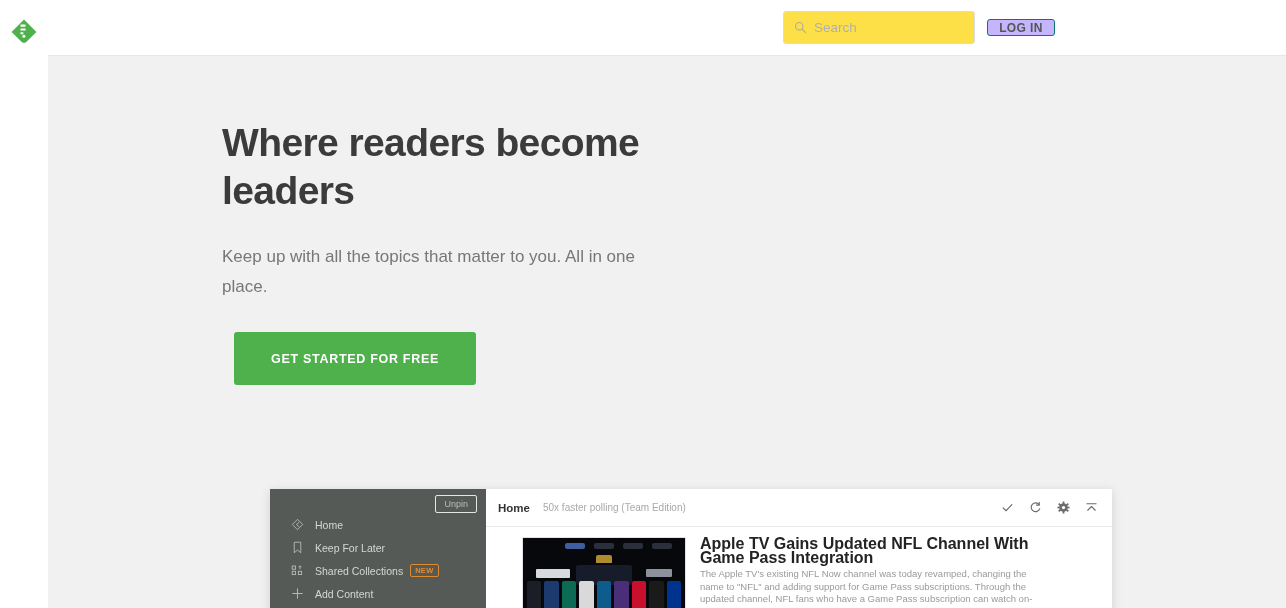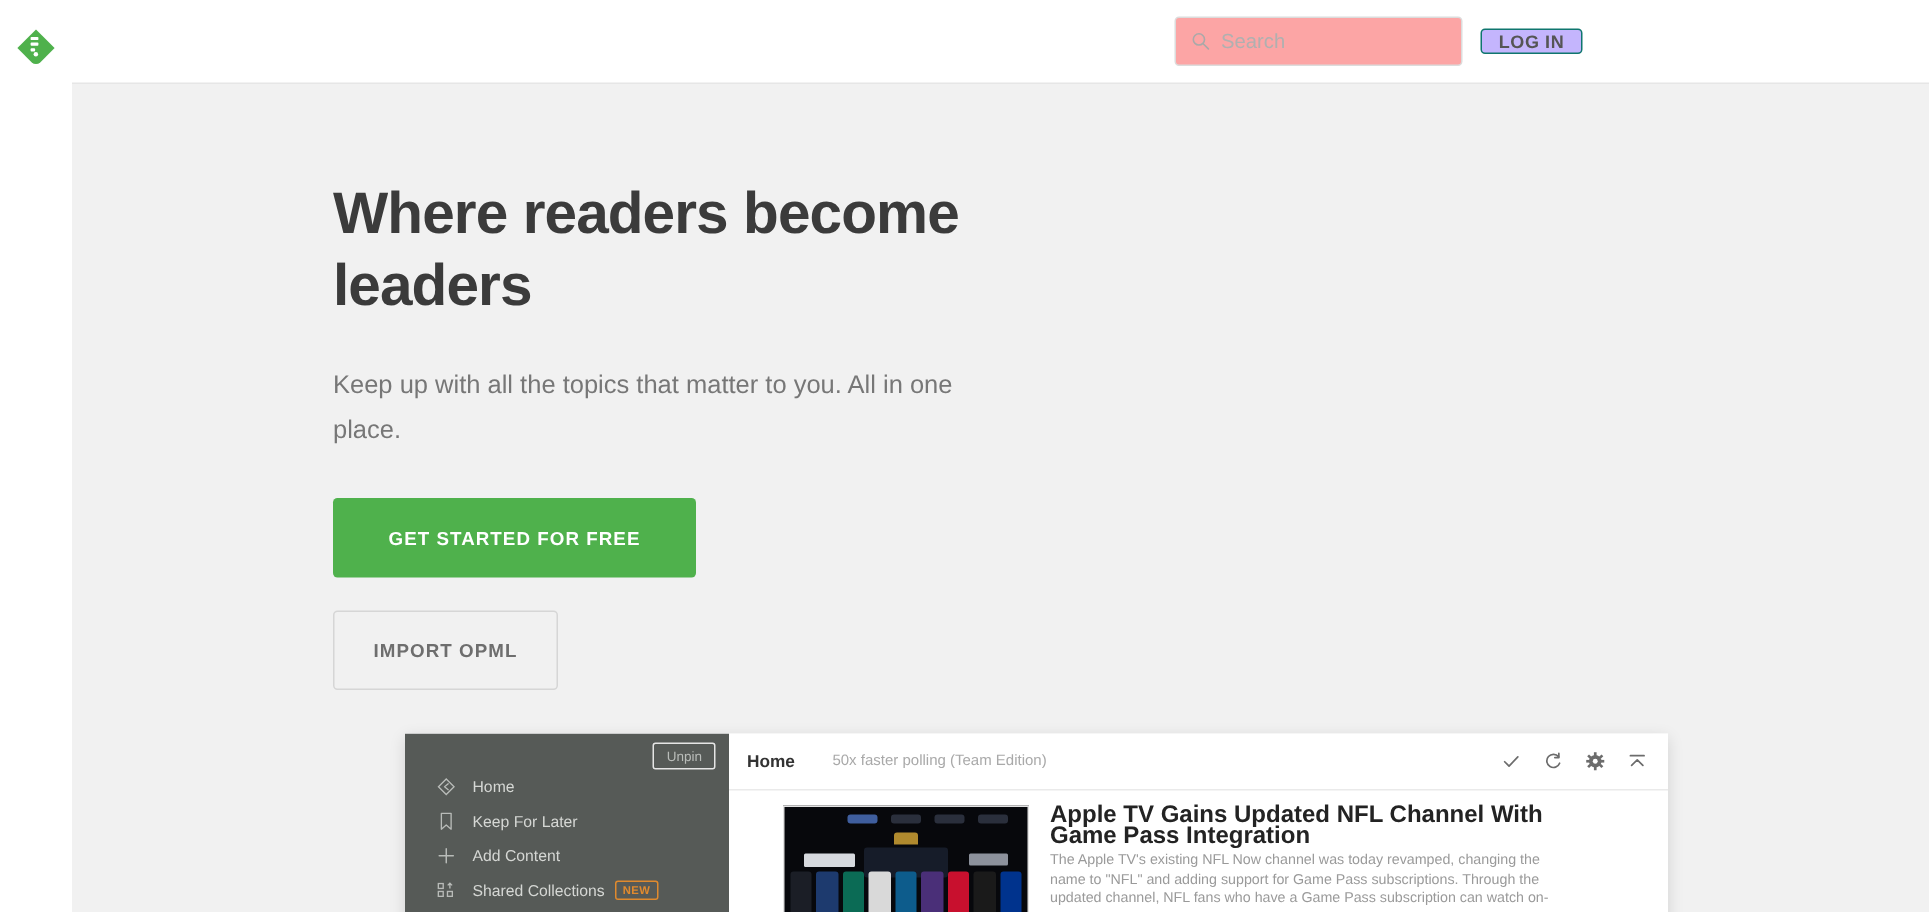--- a/index.html
+++ b/index.html
@@ -33,21 +33,21 @@
   }
   .header-right {
     position: absolute; right: 231px; top: 11px;
     display: flex; align-items: center; gap: 12px;
   }
   .search-box {
     position: relative;
     width: 192px; height: 33px;
     border: 1px solid #dcdcdc;
     border-radius: 3px;
-    background: #fca5a5;
+    background: #fde047;
     display: flex; align-items: center;
   }
   .search-icon {
     margin-left: 10px; margin-right: 7px;
     width: 13px; height: 13px; flex: 0 0 auto;
     display: block;
   }
   .search-input {
     border: 0; outline: 0; background: transparent;
     font-family: "Liberation Sans", sans-serif;
@@ -79,22 +79,22 @@
     line-height: 48px; letter-spacing: -0.6px;
     color: #3b3b3b;
   }
   .hero-sub {
     position: absolute; left: 0; top: 185px;
     width: 420px;
     font-size: 17px; line-height: 30px;
     color: #777777;
   }
   .hero-actions {
-    position: absolute; left: 0; top: 275px;
-    display: flex; gap: 22px; align-items: flex-start; flex-direction: column;
+    position: absolute; left: 12px; top: 275px;
+    display: flex; gap: 22px; align-items: flex-start;
   }
   .btn-primary {
     width: 242px; height: 53px;
     background: #4fb14c;
     border: 0; border-radius: 3px;
     color: #ffffff;
     font-family: "Liberation Sans", sans-serif;
     font-size: 12.5px; font-weight: bold;
     letter-spacing: 0.7px;
     cursor: pointer;
@@ -151,21 +151,21 @@
     padding: 1px 4px; letter-spacing: 0.3px;
   }
 
   .app-main { flex: 1 1 auto; position: relative; background: #fff; }
   .app-topbar {
     height: 38px; border-bottom: 1px solid #eaeaea;
     display: flex; align-items: center;
     padding: 0 14px 0 12px;
   }
   .app-topbar-title { font-size: 11.5px; font-weight: bold; color: #333; }
-  .app-topbar-sub { font-size: 10px; color: #a9a9a9; margin-left: 25px; }
+  .app-topbar-sub { font-size: 10px; color: #a9a9a9; margin-left: 13px; }
   .app-topbar-icons { margin-left: auto; display: flex; gap: 15px; color: #6c6c6c; }
   .tb-ico { width: 13px; height: 13px; display: block; cursor: pointer; }
 
   .article {
     display: flex; padding: 10px 14px 0 36px; gap: 14px;
   }
   .thumb {
     width: 164px; height: 79px; flex: 0 0 auto;
     border: 1px solid #e2e2e2; overflow: hidden; position: relative;
   }
@@ -238,21 +238,20 @@
     <button class="login-btn">LOG IN</button>
   </div>
 </div>
 
 <div class="hero">
   <div class="hero-inner">
     <h1 class="hero-title">Where readers become leaders</h1>
     <p class="hero-sub">Keep up with all the topics that matter to you. All in one place.</p>
     <div class="hero-actions">
       <button class="btn-primary">GET STARTED FOR FREE</button>
-      <button class="btn-secondary">IMPORT OPML</button>
     </div>
   </div>
 
   <div class="app-preview">
 
     <div class="app-sidebar">
       <div class="unpin-btn">Unpin</div>
 
       <div class="nav-list">
         <div class="nav-item">
@@ -265,44 +264,44 @@
           <span>Home</span>
         </div>
 
         <div class="nav-item">
           <span class="nav-ico">
             <svg width="11" height="13" viewBox="0 0 12 16" aria-hidden="true">
               <path d="M2 1.5 h8 v13 l-4 -3.4 l-4 3.4 Z" fill="none" stroke="#b8bbb8" stroke-width="1.1" stroke-linejoin="round"></path>
             </svg>
           </span>
           <span>Keep For Later</span>
-        </div>
-
-        <div class="nav-item">
-          <span class="nav-ico">
-            <svg width="13" height="13" viewBox="0 0 16 16" aria-hidden="true">
-              <path d="M8 2.2 v11.6 M2.2 8 h11.6" stroke="#b8bbb8" stroke-width="1.2" stroke-linecap="round"></path>
-            </svg>
-          </span>
-          <span>Add Content</span>
         </div>
 
         <div class="nav-item">
           <span class="nav-ico">
             <svg width="13" height="13" viewBox="0 0 16 16" aria-hidden="true">
               <g fill="none" stroke="#b8bbb8" stroke-width="1.1">
                 <rect x="1.5" y="2.5" width="4" height="4"></rect>
                 <rect x="1.5" y="9" width="4" height="4"></rect>
                 <rect x="9" y="9" width="4" height="4"></rect>
                 <path d="M11 6.5 v-4 M9.2 4 l1.8 -1.8 l1.8 1.8"></path>
               </g>
             </svg>
           </span>
           <span>Shared Collections</span>
           <span class="badge-new">NEW</span>
+        </div>
+
+        <div class="nav-item">
+          <span class="nav-ico">
+            <svg width="13" height="13" viewBox="0 0 16 16" aria-hidden="true">
+              <path d="M8 2.2 v11.6 M2.2 8 h11.6" stroke="#b8bbb8" stroke-width="1.2" stroke-linecap="round"></path>
+            </svg>
+          </span>
+          <span>Add Content</span>
         </div>
       </div>
 
     </div>
 
     <div class="app-main">
       <div class="app-topbar">
         <span class="app-topbar-title">Home</span>
         <span class="app-topbar-sub">50x faster polling (Team Edition)</span>
         <span class="app-topbar-icons">

